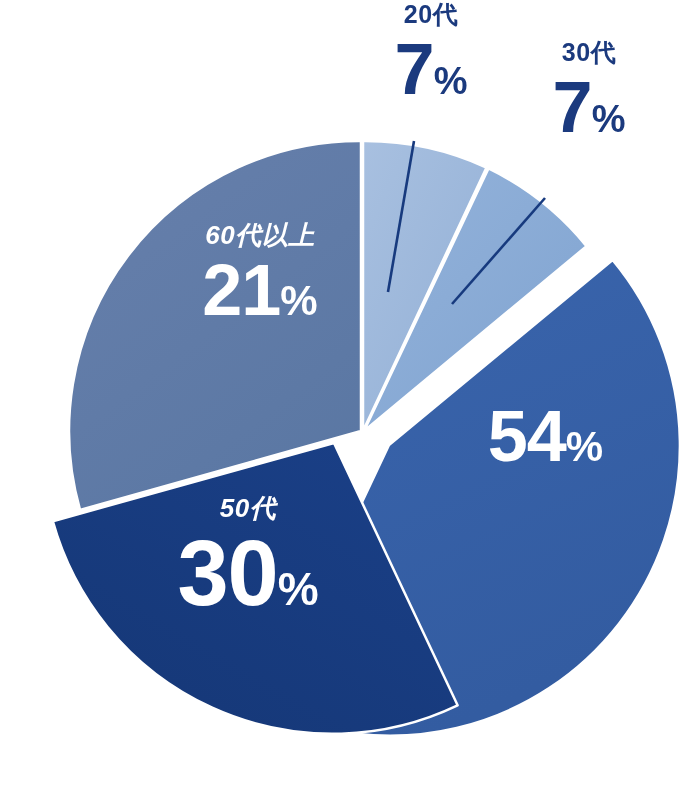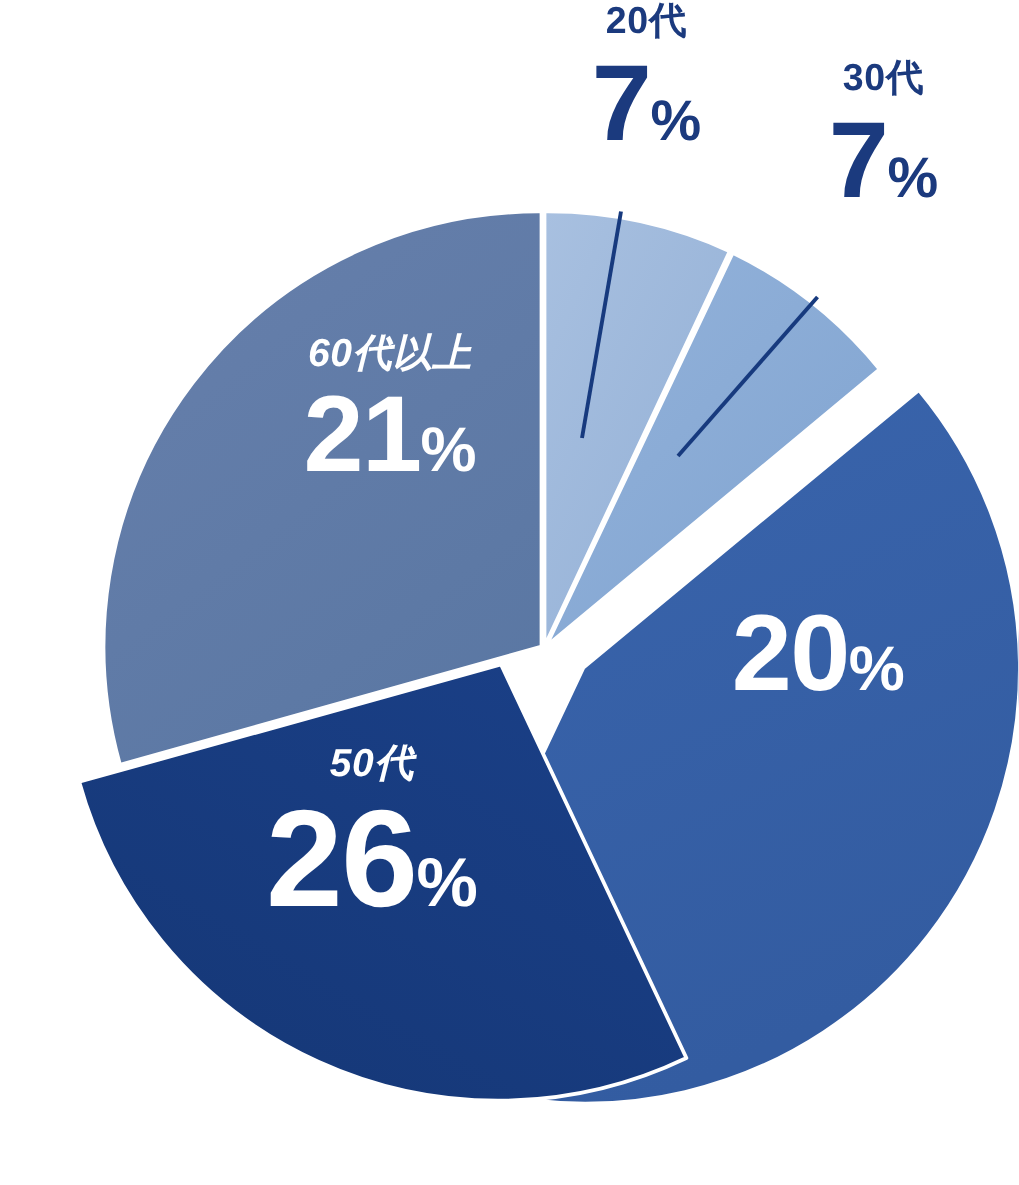--- a/index.html
+++ b/index.html
@@ -143,26 +143,26 @@
   <div class="lbl inside" id="label-60dai">
     <span class="cat">60代以上</span>
     <span class="val-row">
       <span class="val">21</span>
       <span class="pct">%</span>
     </span>
   </div>
 
   <div class="lbl inside" id="label-40dai">
     <span class="val-row">
-      <span class="val">20</span>
+      <span class="val">54</span>
       <span class="pct">%</span>
     </span>
   </div>
 
   <div class="lbl inside big" id="label-50dai">
     <span class="cat">50代</span>
     <span class="val-row">
-      <span class="val">26</span>
+      <span class="val">30</span>
       <span class="pct">%</span>
     </span>
   </div>
 
 </div>
 
 </body></html>

